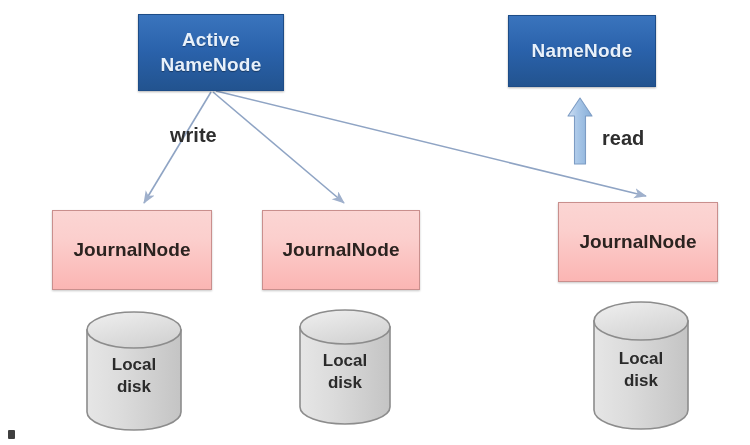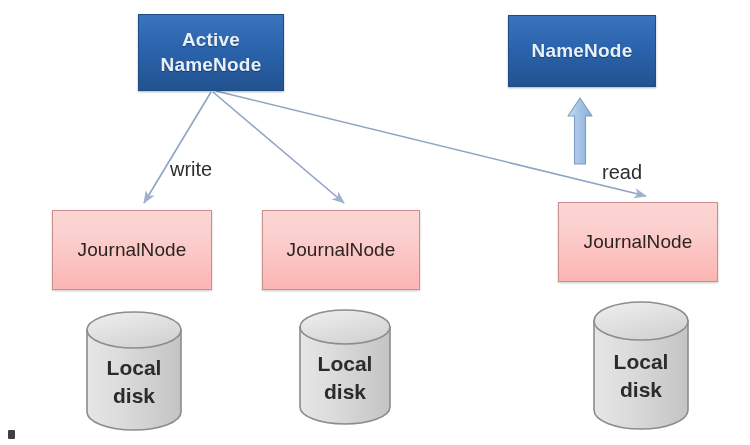--- a/index.html
+++ b/index.html
@@ -58,60 +58,59 @@
     box-sizing: border-box;
     background: linear-gradient(180deg, #fbd5d3 0%, #fbcfcd 35%, #fbb5b3 100%);
     border: 1px solid #c98f8d;
     box-shadow: 0 1px 2px rgba(0,0,0,0.22);
     color: #2b2320;
     display: flex;
     align-items: center;
     justify-content: center;
     text-align: center;
     font-size: 19px;
-    font-weight: normal;
+    font-weight: bold;
     letter-spacing: 0.1px;
   }
   #jn-1 { left: 52px;  top: 210px; width: 160px; height: 80px; }
   #jn-2 { left: 262px; top: 210px; width: 158px; height: 80px; }
   #jn-3 { left: 558px; top: 202px; width: 160px; height: 80px; }
 
   
   .disk {
     position: absolute;
   }
   .disk svg { display: block; overflow: visible; }
   .disk .disk-label {
     position: absolute;
     left: 0;
     right: 0;
     text-align: center;
     color: #2b2b2b;
-    font-size: 21px;
+    font-size: 17px;
     font-weight: bold;
     line-height: 1.32;
     pointer-events: none;
   }
   .disk .disk-label .ln { display: block; white-space: nowrap; }
 
   #disk-1 { left: 85px;  top: 310px; width: 98px;  height: 122px; }
   #disk-1 .disk-label { top: 44px; }
   #disk-2 { left: 298px; top: 308px; width: 94px;  height: 118px; }
   #disk-2 .disk-label { top: 42px; }
   #disk-3 { left: 592px; top: 300px; width: 98px;  height: 132px; }
   #disk-3 .disk-label { top: 48px; }
 
   
   .edge-label {
     position: absolute;
     color: #2e2e2e;
     font-size: 20px;
-    font-weight: normal;
+    font-weight: bold;
     white-space: nowrap;
-    margin-top: 34px;
   }
   #label-write { left: 170px; top: 124px; }
   #label-read  { left: 602px; top: 127px; text-align: right; }
 
   
   #read-arrow {
     position: absolute;
     left: 565px;
     top: 96px;
     width: 30px;

